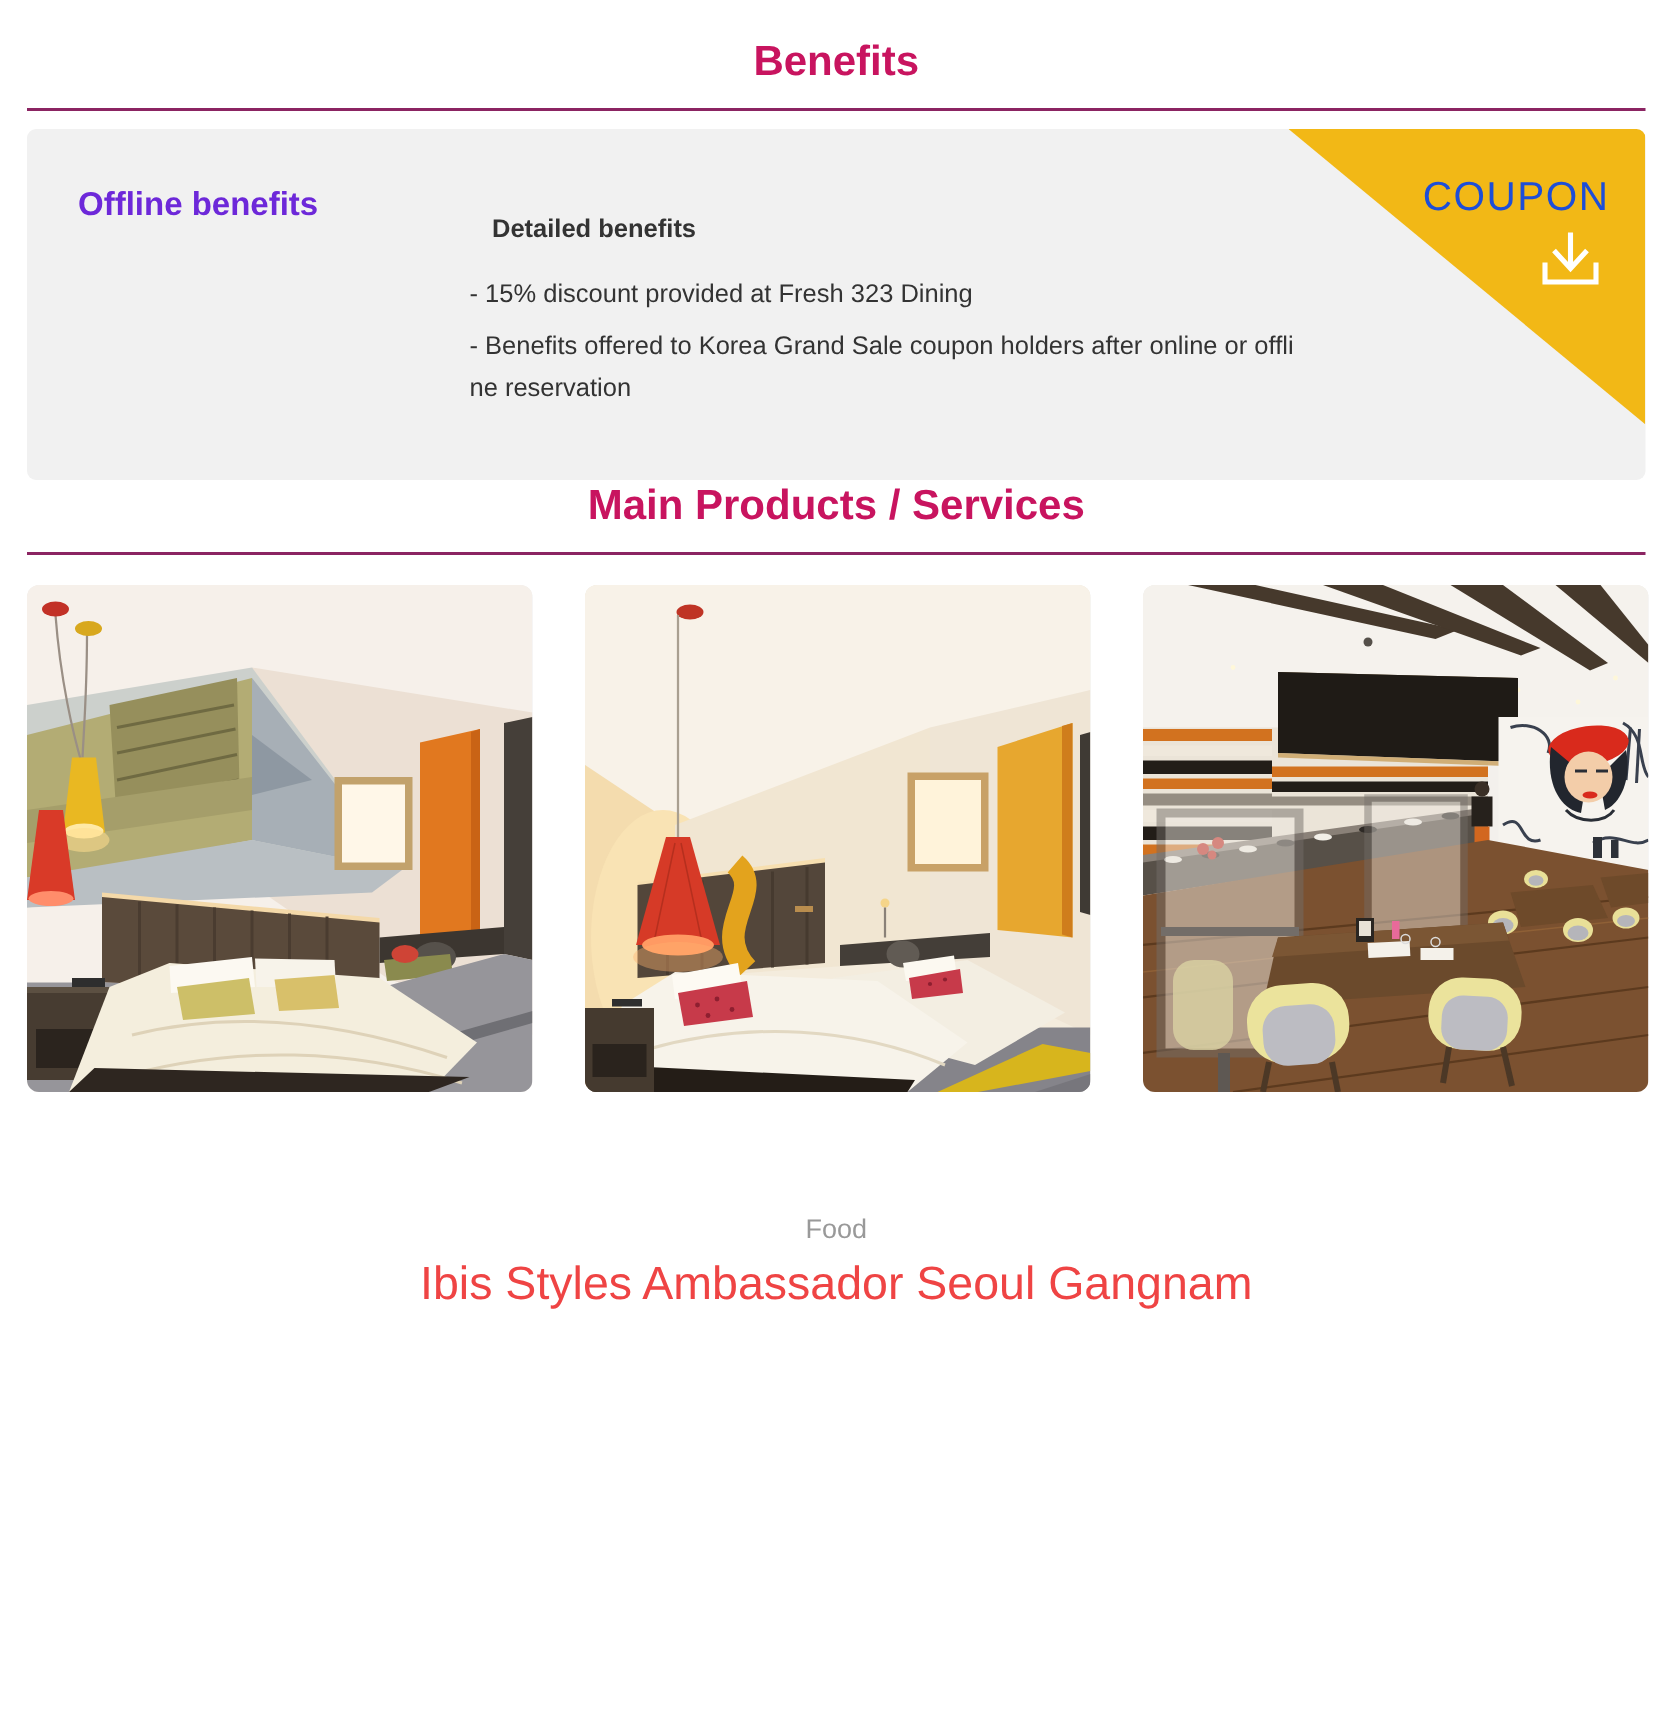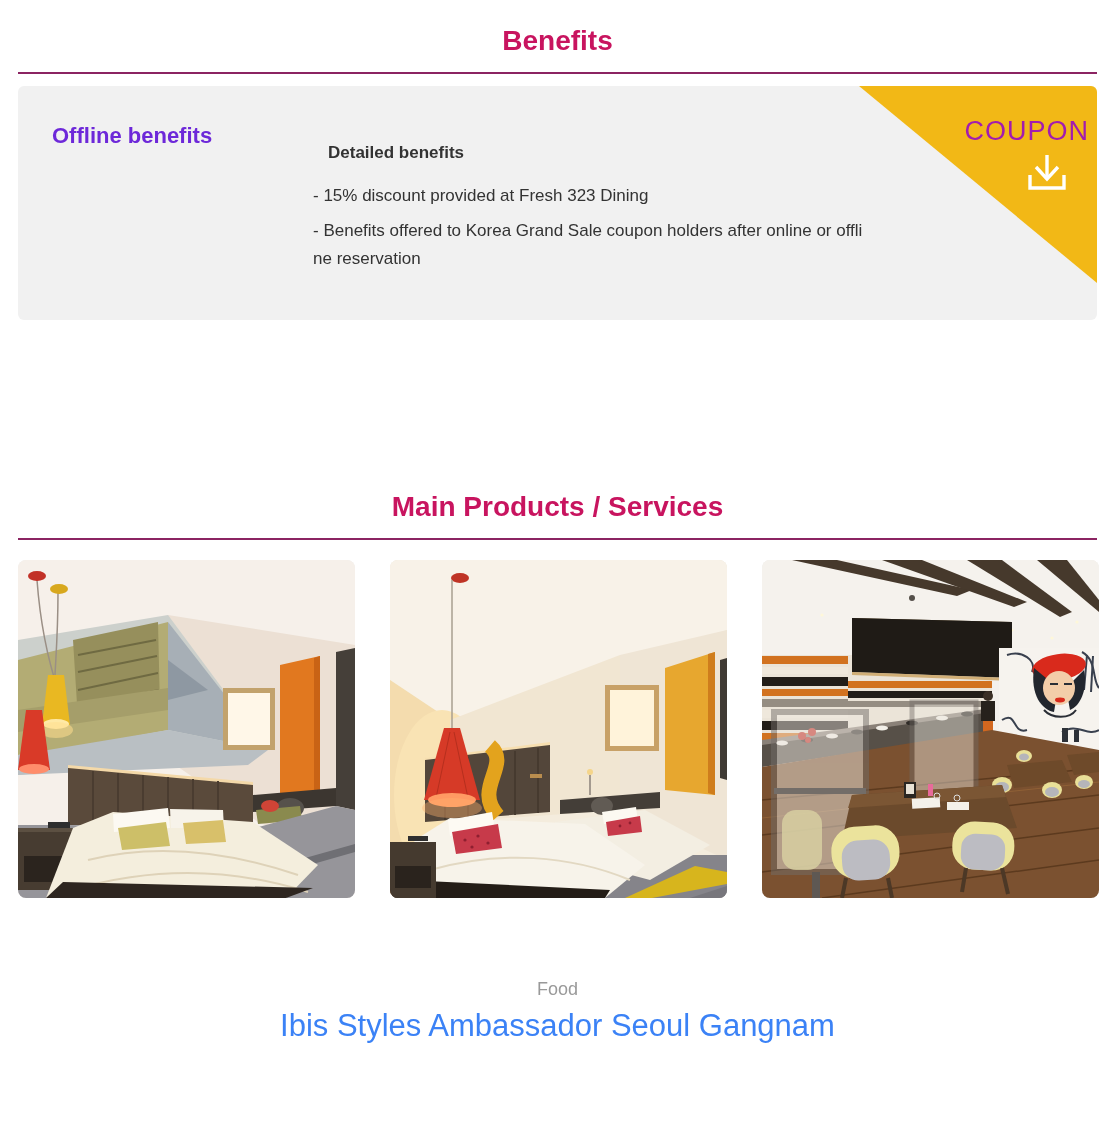--- a/index.html
+++ b/index.html
@@ -28,44 +28,44 @@
     border-radius: 6px;
   }
   .coupon-ribbon {
     position: absolute; top: 0; right: 0;
     width: 238px; height: 197px;
     background: var(--coupon-bg, #f2b816);
     clip-path: polygon(0 0, 100% 0, 100% 100%);
     text-align: right; cursor: pointer;
   }
   .coupon-label {
-    display: block; margin: 30px 8px 0 0;
-    color: #a21caf; font-size: 27px; line-height: 31px;
+    display: block; margin: 30px 24px 0 0;
+    color: #1d4ed8; font-size: 27px; line-height: 31px;
     letter-spacing: 1px; font-weight: 400;
   }
   .download-icon { display: inline-block; margin: 6px 26px 0 0; }
   .benefit-row { display: flex; padding: 38px 0 0 34px; }
   .benefit-label { width: 261px; font-size: 22px; line-height: 24px; font-weight: 700; color: #6d28d9; }
   .benefit-content { font-size: 17px; line-height: 28px; color: #333; }
   .benefit-content h4 { margin: 15px; font-size: 17px; line-height: 28px; font-weight: 700; }
   .benefit-content p { margin: 0 0 7px; white-space: pre-line; }
   
-  .products-section .section-title { margin-top: 170px; }
+  .products-section .section-title { }
   .product-images { display: flex; gap: 35px; margin: 20px 18px 0; }
   .product-card {
     width: 337px; height: 338px; flex: 0 0 auto;
     border-radius: 8px; overflow: hidden; background: #eee; cursor: pointer;
   }
   .product-card svg { display: block; width: 100%; height: 100%; }
   
   .page-footer { margin-top: 80px; text-align: center; }
   .category-label { font-size: 18px; line-height: 22px; color: #999; }
   .hotel-name {
     margin: 7px 0 0; font-size: 31px; line-height: 38px;
-    font-weight: 400; color: #3b82f6;
+    font-weight: 400; color: #ef4444;
   }
 </style>
 </head>
 <body>
 
 <div>
 
   <section class="benefits-section">
     <h2 class="section-title">Benefits</h2>
     <div class="rule"></div>

